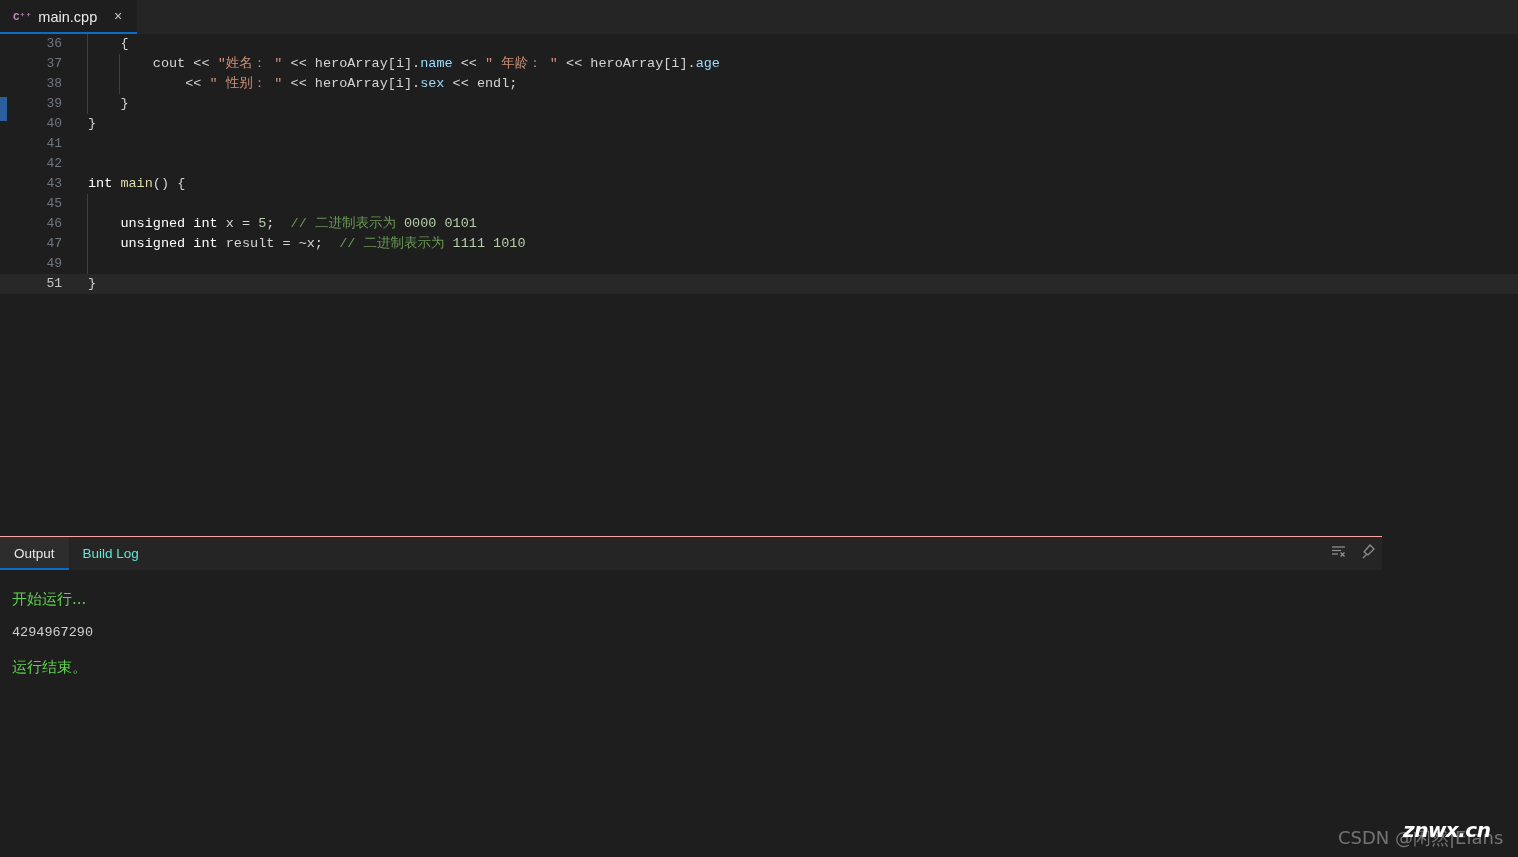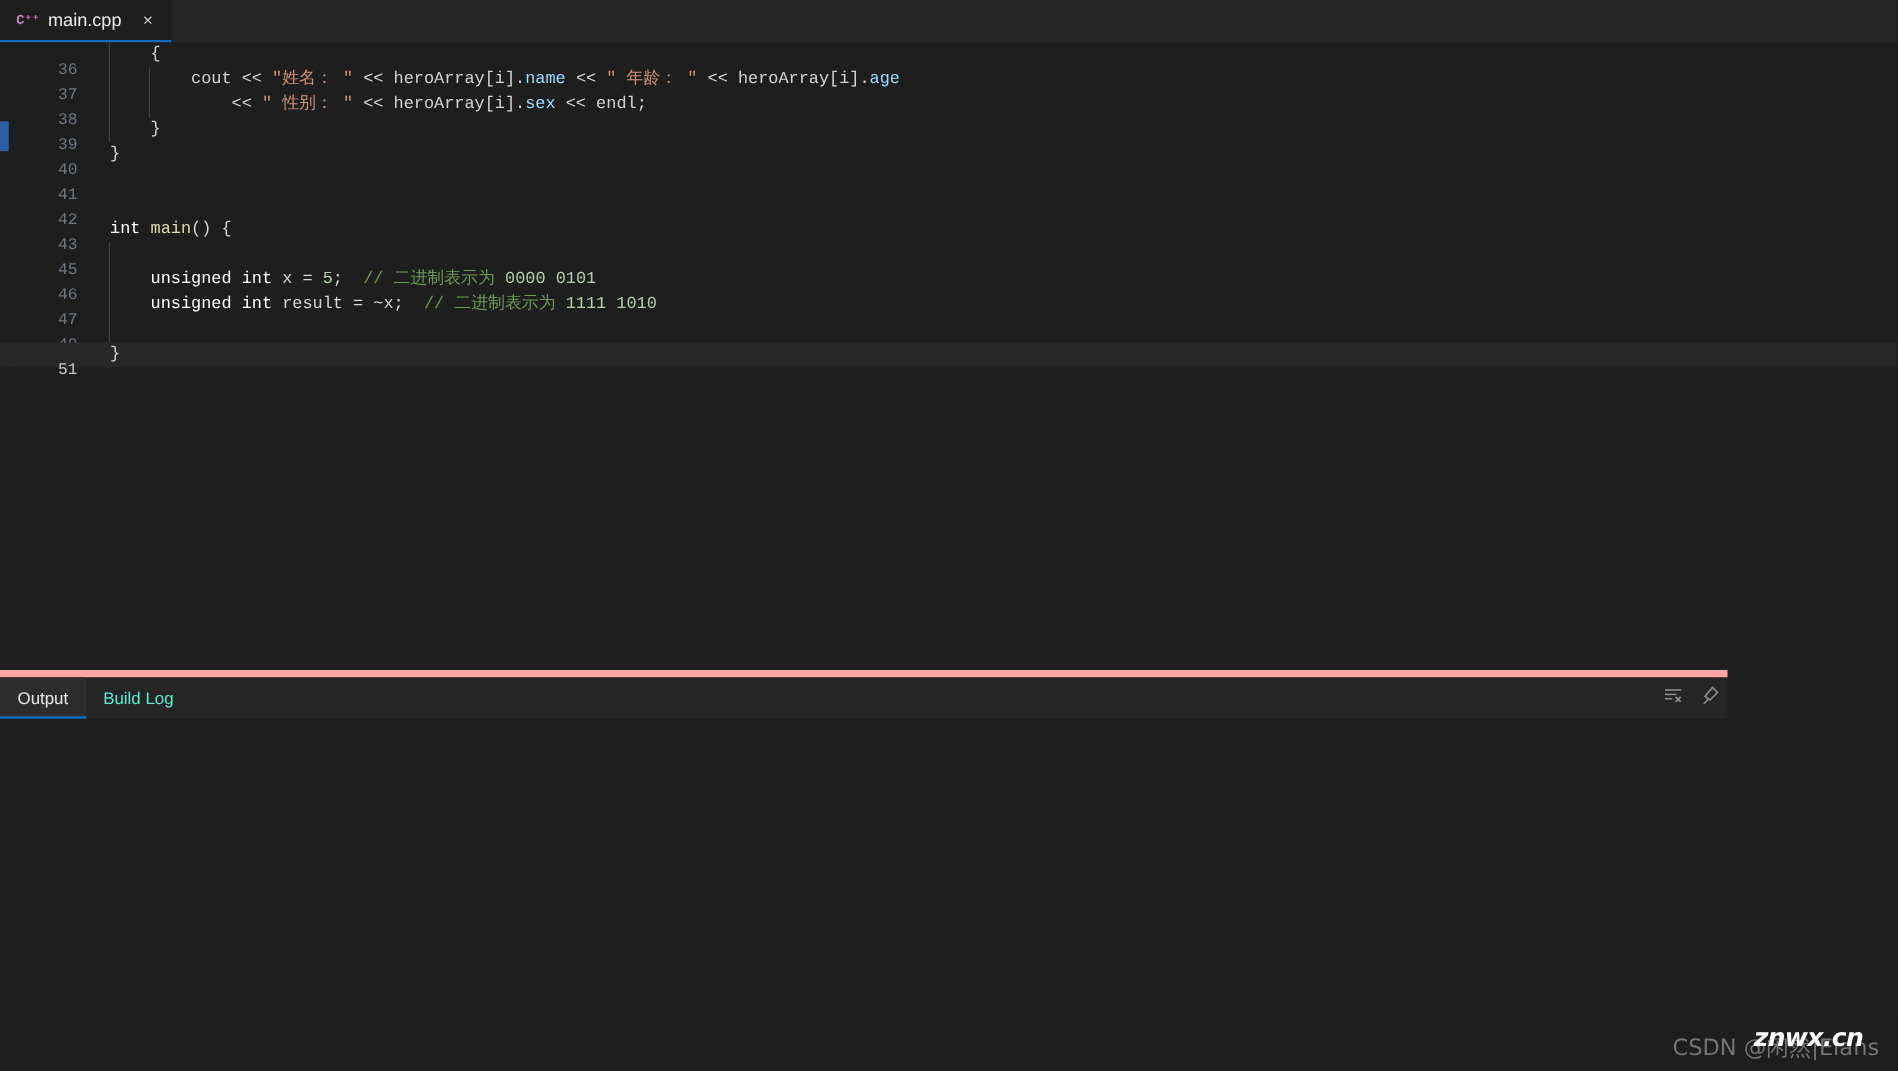--- a/index.html
+++ b/index.html
@@ -58,21 +58,20 @@
     font-size: 13.5px;
   }
   .line {
     position: relative; height: 20px; line-height: 20px; white-space: pre;
   }
   .line.current { background: #282828; }
   .ln {
     position: absolute; left: 0; width: 62px; text-align: right;
     color: #6e7681; font-size: 13px; font-family: "Liberation Mono", monospace;
     user-select: none;
-    margin-top: 12px;
   }
   .line.current .ln { color: #c6c6c6; }
   .lc {
     position: absolute; left: 88px; color: #d4d4d4; white-space: pre;
   }
   .indent-guide {
     position: absolute; left: 87px; top: 0; width: 1px; height: 20px;
     background: #404040;
   }
   .indent-guide.g2 { left: 119px; }
@@ -84,21 +83,21 @@
   .num  { color: #b5cea8; }
   .fn   { color: #dcdcaa; }
   .var  { color: #9cdcfe; }
   .pl   { color: #d4d4d4; }
   .op   { color: #d4d4d4; }
   .esc  { color: #d7ba7d; }
 
   
   .panel {
     position: absolute; left: 0; top: 536px; width: 1382px; height: 321px;
-    background: #1e1e1e; border-top: 6px solid #fca5a5;
+    background: #1e1e1e; border-top: 1px solid #fca5a5;
   }
   .panel-tabs {
     position: relative; height: 33px; background: #252526;
     display: flex; align-items: stretch; padding-left: 0;
   }
   .ptab {
     display: flex; align-items: center; padding: 0 14px;
     font-size: 13.5px; color: #5eead4; position: relative; height: 33px;
   }
   .ptab.active { color: #e8e8e8; background: #2d2d2d; }
@@ -195,18 +194,23 @@
           </svg>
         </span>
         <span class="pi">
           <svg width="15" height="17" viewBox="0 0 15 17">
             <path d="M3 9 L9 2 L13 6 L7 12 Z" fill="none" stroke="#b0b0b0" stroke-width="1.3"></path>
             <line x1="6" y1="11" x2="2" y2="15" stroke="#b0b0b0" stroke-width="1.3"></line>
           </svg>
         </span>
       </div>
     </div>
+    <div class="panel-body" id="panel-body">
+        <div class="out-line out-zh" style="color: rgb(94, 209, 78);">开始运行...</div>
+        <div class="out-line out-mono" style="color: rgb(208, 208, 208);">4294967290</div>
+        <div class="out-line out-zh" style="color: rgb(94, 209, 78);">运行结束。</div>
+      </div>
   </div>
 
   <div class="wm-csdn">CSDN @闲然|Elans</div>
   <div class="wm-znwx">znwx.cn</div>
 
 </div>
 
 </body></html>

